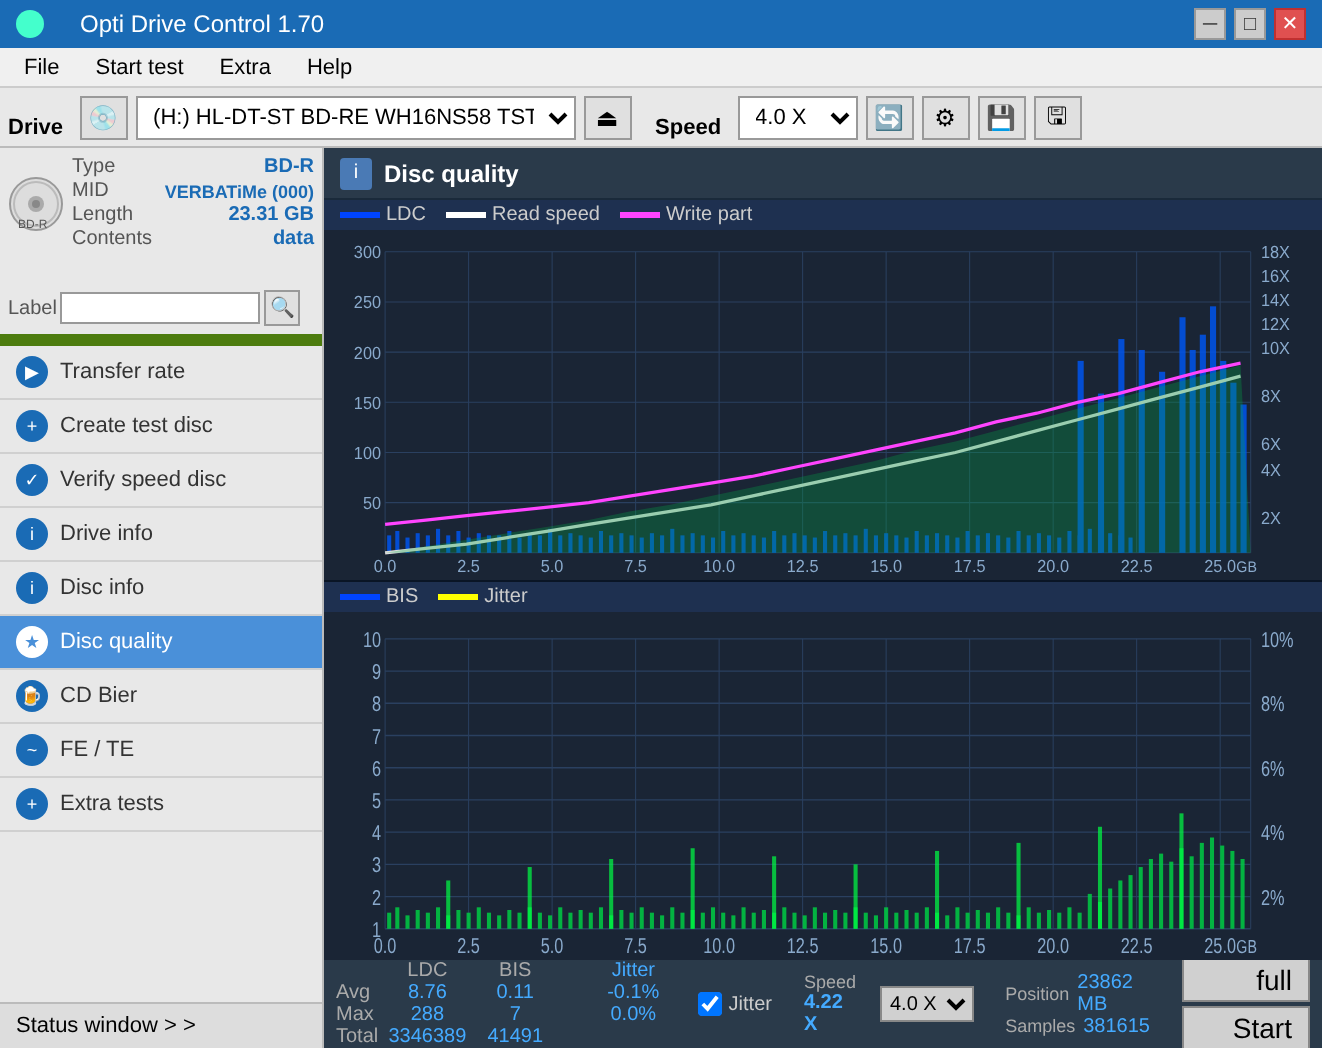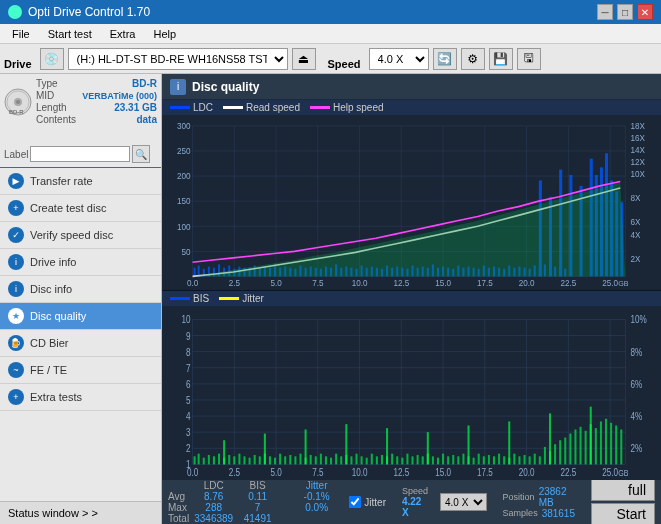--- a/index.html
+++ b/index.html
@@ -1,20 +1,20 @@
 <!DOCTYPE html>
 <html><head>
   <meta charset="utf-8">
   <style>
     * { box-sizing: border-box; margin: 0; padding: 0; }
     body { font-family: 'Segoe UI', Tahoma, sans-serif; font-size: 11px; background: #f0f0f0; width: 661px; height: 524px; overflow: hidden; }
 
     
     .title-bar { background: #1a6bb5; color: white; padding: 4px 8px; display: flex; align-items: center; justify-content: space-between; height: 24px; }
-    .title-bar-left { display: flex; align-items: center; gap: 6px; font-size: 12px; font-weight: 500; }
+    .title-bar-left { display: flex; align-items: center; gap: 18px; font-size: 12px; font-weight: 500; }
     .title-bar-logo { width: 14px; height: 14px; background: #4fc; border-radius: 50%; }
     .title-bar-controls { display: flex; gap: 4px; }
     .title-bar-btn { width: 16px; height: 16px; background: #ccc; border: 1px solid #999; display: flex; align-items: center; justify-content: center; font-size: 10px; cursor: pointer; color: #333; }
     .title-bar-btn.close { background: #e05050; color: white; border-color: #c03030; }
 
     
     .menu-bar { background: #f0f0f0; border-bottom: 1px solid #ccc; padding: 2px 4px; display: flex; gap: 2px; height: 20px; align-items: center; }
     .menu-item { padding: 2px 8px; cursor: pointer; font-size: 11px; }
 
     
@@ -25,21 +25,21 @@
     .speed-label { font-size: 11px; font-weight: bold; margin-left: 8px; margin-right: 4px; }
     .speed-select { height: 22px; font-size: 11px; background: white; border: 1px solid #999; padding: 1px 4px; width: 60px; }
 
     
     .main-layout { display: flex; height: calc(524px - 24px - 20px - 30px); }
 
     
     .left-panel { width: 162px; background: #e8e8e8; border-right: 1px solid #bbb; display: flex; flex-direction: column; flex-shrink: 0; }
 
     
-    .disc-section { padding: 4px; border-bottom: 1px solid #4d7c0f; }
+    .disc-section { padding: 4px; border-bottom: 6px solid #4d7c0f; }
     .disc-header { display: flex; align-items: center; gap: 4px; margin-bottom: 4px; }
     .disc-icon { width: 28px; height: 28px; }
     .disc-details { flex: 1; }
     .disc-detail-row { display: flex; justify-content: space-between; align-items: center; margin-bottom: 1px; }
     .disc-detail-label { color: #555; font-size: 10px; }
     .disc-detail-value { color: #1a6bb5; font-size: 10px; font-weight: bold; }
     .disc-detail-value.data { color: #1a6bb5; }
     .label-row { display: flex; align-items: center; gap: 2px; margin-top: 19px; }
     .label-input { height: 16px; width: 100px; border: 1px solid #999; font-size: 10px; background: white; }
     .label-btn { width: 18px; height: 18px; background: #e0e0e0; border: 1px solid #999; display: flex; align-items: center; justify-content: center; cursor: pointer; font-size: 10px; }
@@ -219,21 +219,21 @@
       <div class="legend-item">
         <div class="legend-color" style="background:#0044ff;"></div>
         <span class="legend-label">LDC</span>
       </div>
       <div class="legend-item">
         <div class="legend-color" style="background:#ffffff;"></div>
         <span class="legend-label">Read speed</span>
       </div>
       <div class="legend-item">
         <div class="legend-color" style="background:#ff44ff;"></div>
-        <span class="legend-label">Help speed</span>
+        <span class="legend-label">Write part</span>
       </div>
     </div>
 
     <div class="chart-container" style="background:#1a2535; border-bottom:1px solid #0a1525;">
       <svg class="chart-svg" viewBox="0 0 490 160" preserveAspectRatio="none">
 
         <rect width="490" height="160" fill="#1a2535"></rect>
 
         <line x1="30" y1="10" x2="455" y2="10" class="grid-line" stroke="#2a4060" stroke-width="0.5"></line>
         <line x1="30" y1="33" x2="455" y2="33" class="grid-line" stroke="#2a4060" stroke-width="0.5"></line>

